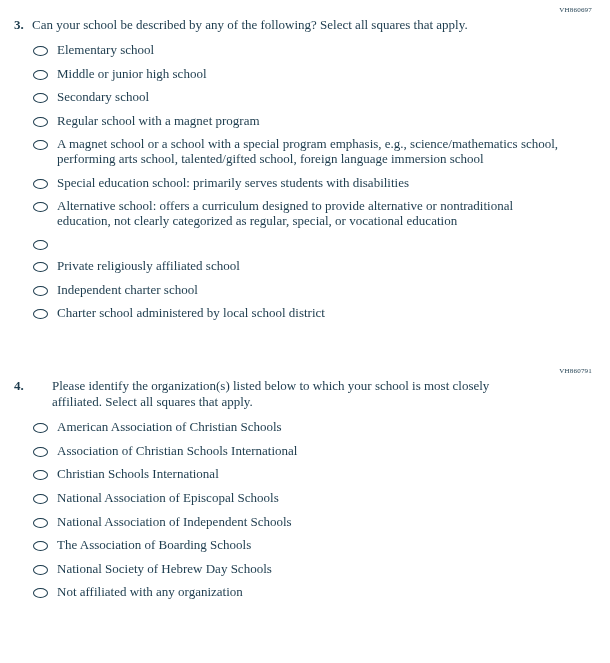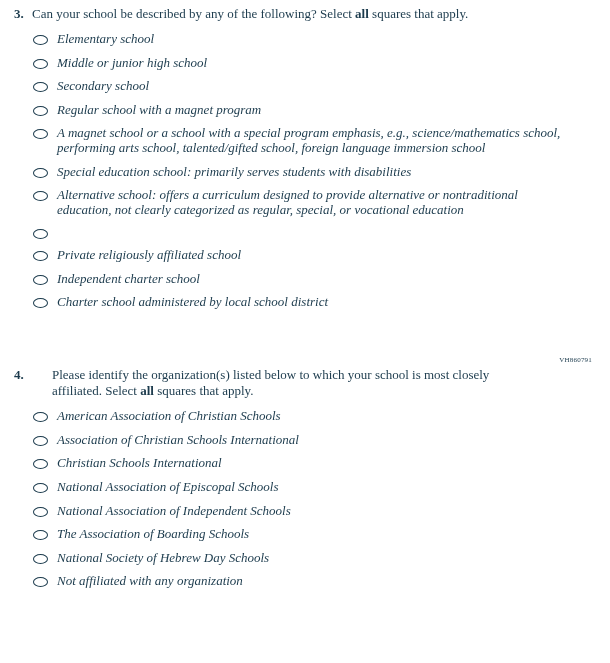--- a/index.html
+++ b/index.html
@@ -30,21 +30,21 @@
     font-weight: bold;
     font-size: 13px;
     line-height: 1.25;
     margin-right: 4px;
   }
   .prompt {
     margin: 0;
     font-size: 13px;
     line-height: 1.25;
   }
-  .prompt b { font-weight: bold; }
+  .prompt b { font-weight: normal; }
   .q4 .prompt { max-width: 478px; margin-left: 20px; }
   .options { margin: 10px 0 0 19px; }
   .option {
     display: flex;
     align-items: flex-start;
     margin-bottom: 9px;
     cursor: pointer;
   }
   .oval {
     flex: none;
@@ -53,31 +53,31 @@
     border: 1.6px solid #1c3b4d;
     border-radius: 50%;
     margin-top: 3px;
     margin-right: 9px;
     background: #ffffff;
   }
   .olabel {
     font-size: 13px;
     line-height: 1.12;
     max-width: 506px;
-    font-style: italic;
   }
   .q4 { margin-top: 46px; }
   .q3 .options .option { margin-bottom: 9px; }
 </style>
 </head>
 <body>
 
 <div class="page">
 
   <section class="question q3">
+    <div class="q-code">VH860697</div>
     <div class="prompt-row">
       <span class="qnum">3.</span>
       <p class="prompt"><span>Can your school be described by any of the following? Select </span><b>all</b><span> squares that apply.</span></p>
     </div>
     <div class="options">
       <div class="option">
         <span class="oval"></span>
         <span class="olabel">Elementary school</span>
       </div>
       <div class="option">

